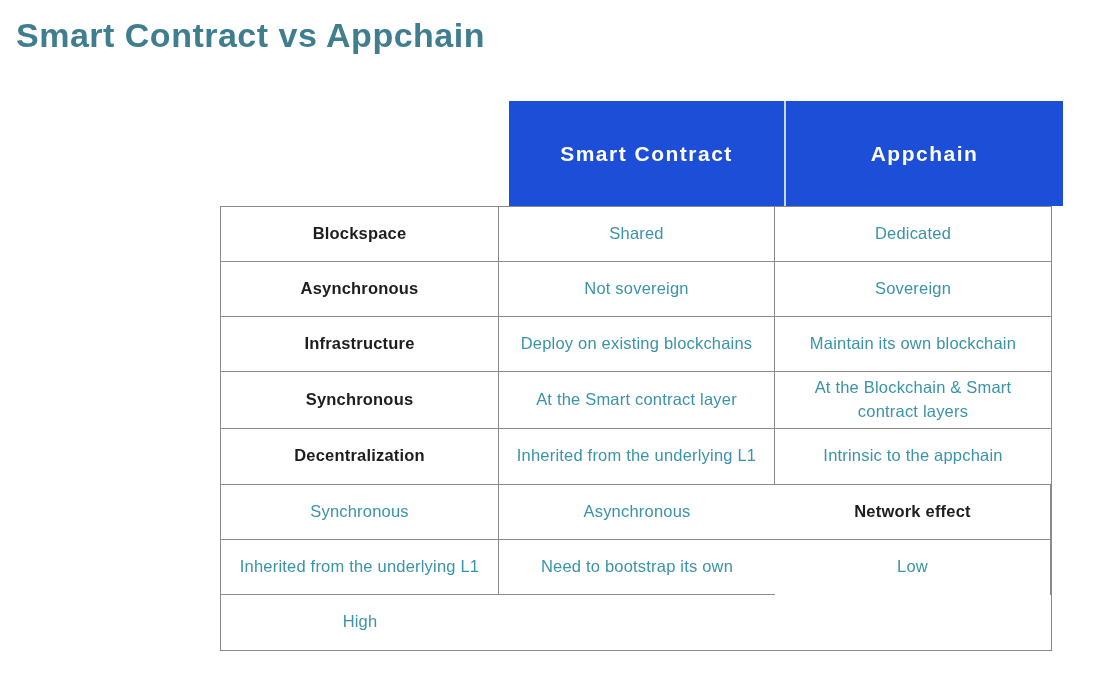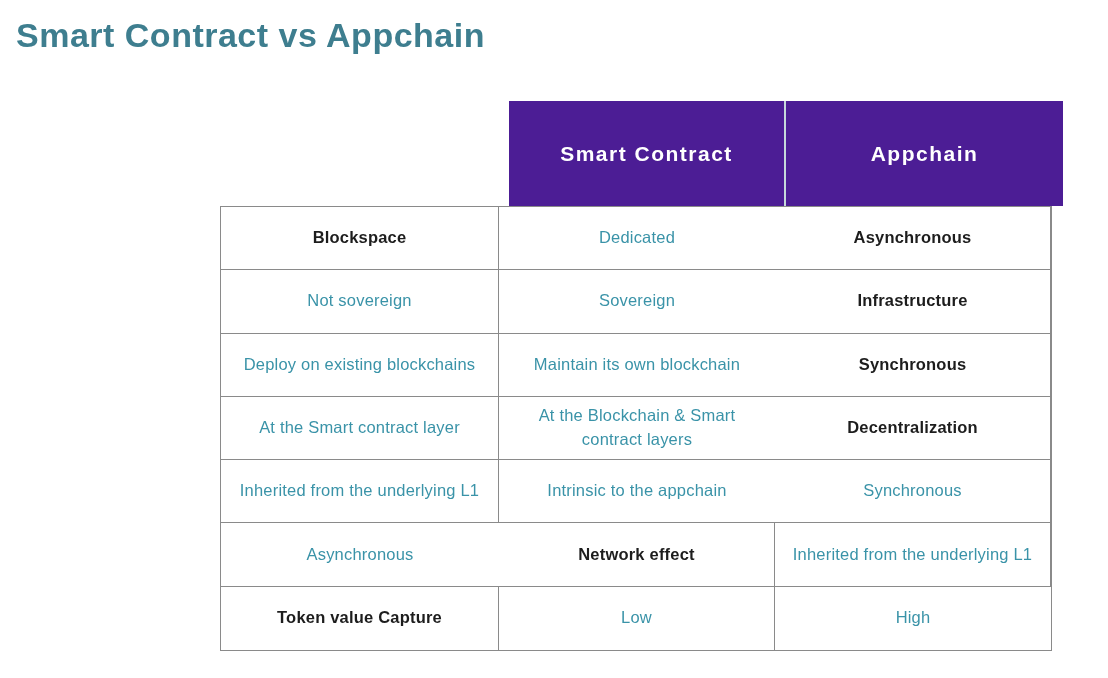--- a/index.html
+++ b/index.html
@@ -25,21 +25,21 @@
   
   .header-row {
     position: absolute;
     left: 509px;
     top: 101px;
     width: 554px;
     height: 105px;
     display: flex;
   }
   .header-cell {
-    background: #4c1d95;
+    background: #1d4ed8;
     color: #ffffff;
     display: flex;
     align-items: center;
     justify-content: center;
     font-size: 21px;
     font-weight: 600;
     letter-spacing: 1.5px;
     text-align: center;
   }
   .header-cell.col-sc { width: 275px; }
@@ -90,20 +90,21 @@
 
 <div class="header-row">
   <div class="header-cell col-sc">Smart Contract</div>
   <div class="header-divider"></div>
   <div class="header-cell col-ac">Appchain</div>
 </div>
 
 <div class="body-table">
 
   <div class="cell feature">Blockspace</div>
+  <div class="cell value">Shared</div>
   <div class="cell value last-col">Dedicated</div>
 
   <div class="cell feature">Asynchronous</div>
   <div class="cell value">Not sovereign</div>
   <div class="cell value last-col">Sovereign</div>
 
   <div class="cell feature">Infrastructure</div>
   <div class="cell value">Deploy on existing blockchains</div>
   <div class="cell value last-col">Maintain its own blockchain</div>
 
@@ -113,17 +114,17 @@
 
   <div class="cell feature">Decentralization</div>
   <div class="cell value">Inherited from the underlying L1</div>
   <div class="cell value last-col">Intrinsic to the appchain</div>
 
   <div class="cell value">Synchronous</div>
   <div class="cell value last-col">Asynchronous</div>
 
   <div class="cell feature">Network effect</div>
   <div class="cell value">Inherited from the underlying L1</div>
+  <div class="cell value last-col">Need to bootstrap its own</div>
 
-  <div class="cell feature last-row">Token value Capture</div>
   <div class="cell value last-row">Low</div>
   <div class="cell value last-col last-row">High</div>
 </div>
 
 </body></html>

